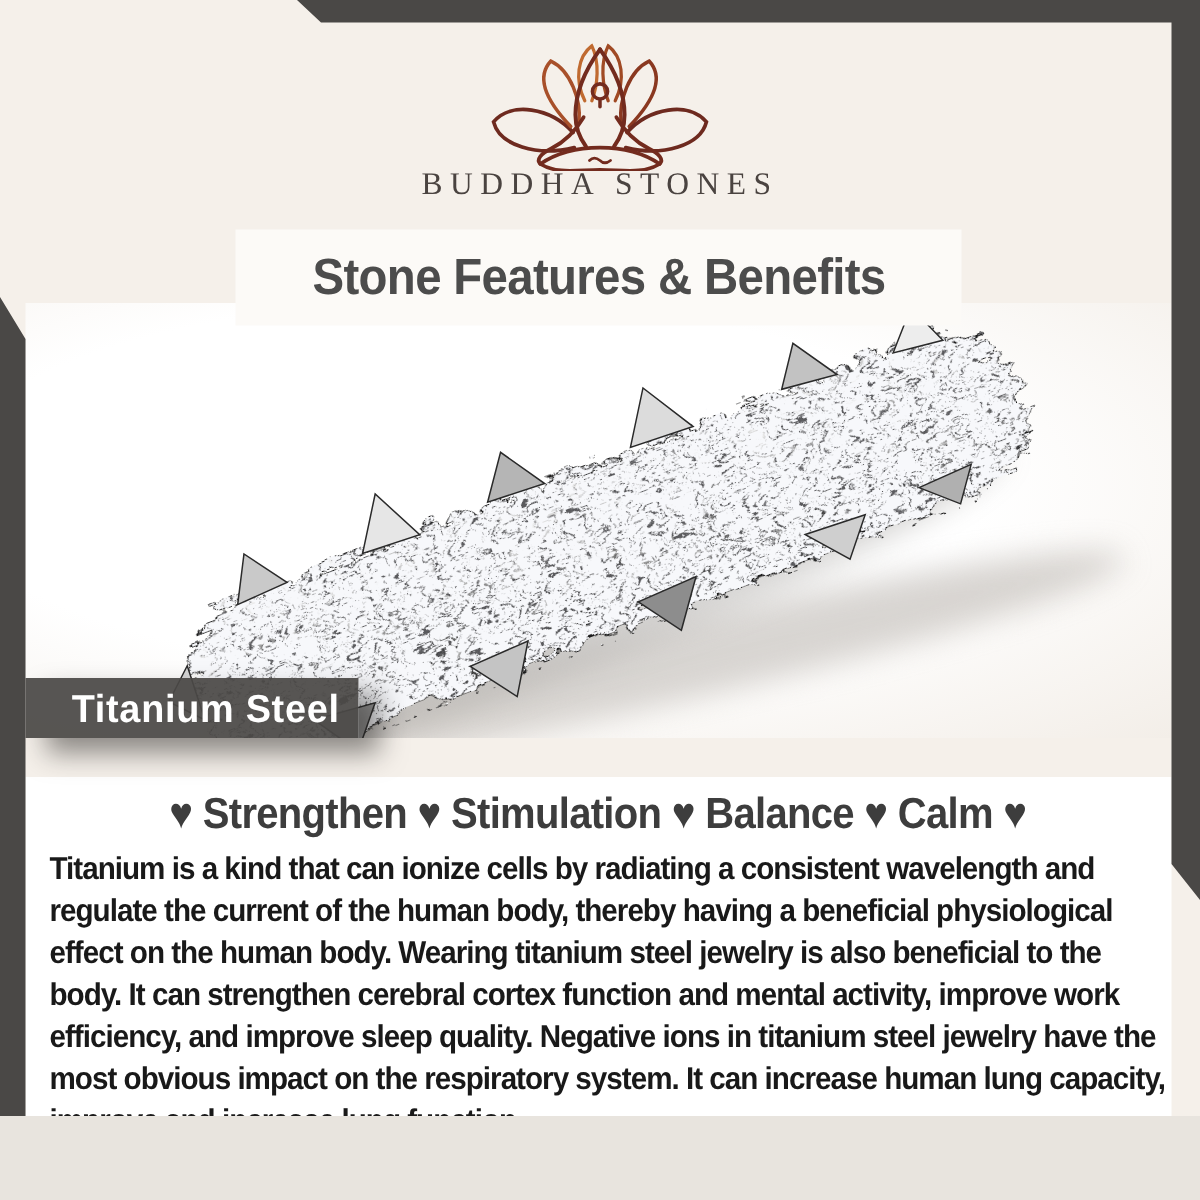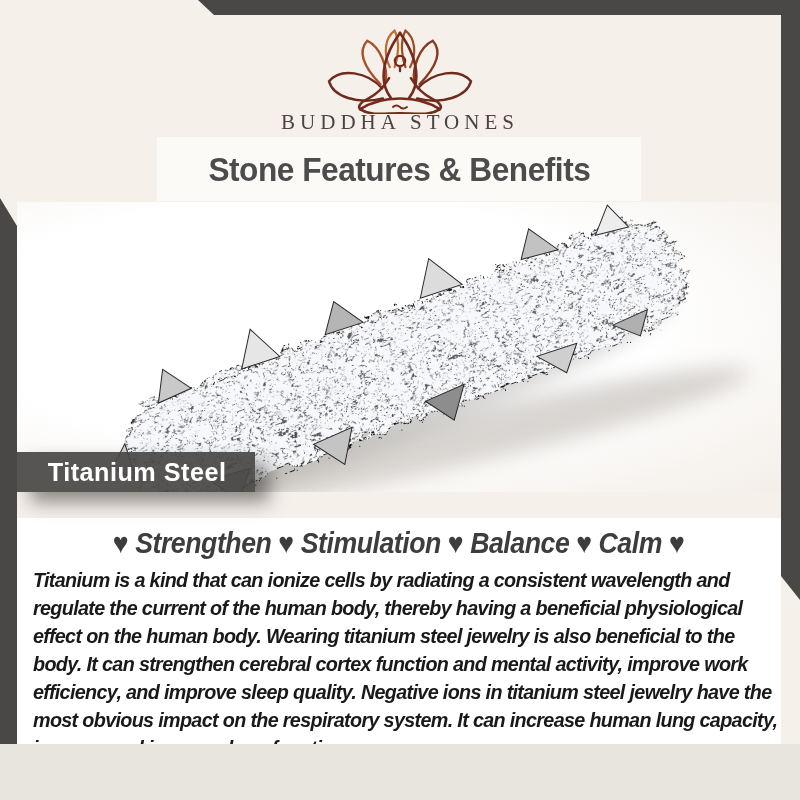--- a/index.html
+++ b/index.html
@@ -10,45 +10,45 @@
     -webkit-font-smoothing:antialiased;
   }
   .frame-svg{position:absolute;left:0;top:0;width:800px;height:800px;pointer-events:none;z-index:6;}
   .logo-wrap{position:absolute;left:0;top:22px;width:800px;text-align:center;z-index:2;}
   .brand-name{
     position:absolute;left:0;top:110px;width:800px;text-align:center;
     font-family:"Liberation Serif",serif;font-size:21px;letter-spacing:5px;
     color:#4a4340;z-index:2;
   }
   .title-band{
-    position:absolute;left:157px;top:137px;width:484px;height:64px;
+    position:absolute;left:157px;top:153px;width:484px;height:64px;
     background:#fcfaf7;display:flex;align-items:center;justify-content:center;z-index:2;
   }
   .page-title{
     font-size:34px;font-weight:700;color:#4c4c4c;letter-spacing:-0.5px;
     transform:scaleX(0.93);white-space:nowrap;
   }
   .photo-panel{
     position:absolute;left:17px;top:202px;width:764px;height:290px;z-index:1;
     background:radial-gradient(ellipse at 38% 42%, #ffffff 52%, #f3eee8 100%);
   }
   .photo-svg{position:absolute;left:0;top:0;width:764px;height:290px;}
   .product-badge{
     position:absolute;left:17px;top:452px;height:40px;z-index:4;
     background:rgba(74,72,70,0.93);
-    display:flex;align-items:center;padding:0 26px 0 28px;
+    display:flex;align-items:center;padding:0 10px 0 28px;
     box-shadow:14px 10px 18px 0 rgba(35,33,32,0.5);
   }
   .product-badge .label{
     color:#ffffff;font-size:26px;font-weight:700;letter-spacing:0.5px;
     transform:scaleX(0.97);white-space:nowrap;
   }
   .content-panel{
     position:absolute;left:17px;top:518px;width:764px;height:263px;
-    background:#ffffff;z-index:1;font-style:italic;
+    background:#ffffff;z-index:1;
   }
   .benefits-line{
     margin-top:9px;text-align:center;
     font-size:29px;font-weight:700;color:#3d3d3d;letter-spacing:-0.5px;
   }
   .benefits-line span{display:inline-block;transform:scaleX(0.92);white-space:nowrap;}
   .description{
     margin:6px 0 0 16px;width:792px;
     transform:scaleX(0.94);transform-origin:left top;
     font-size:21px;font-weight:700;color:#191919;letter-spacing:-0.7px;

